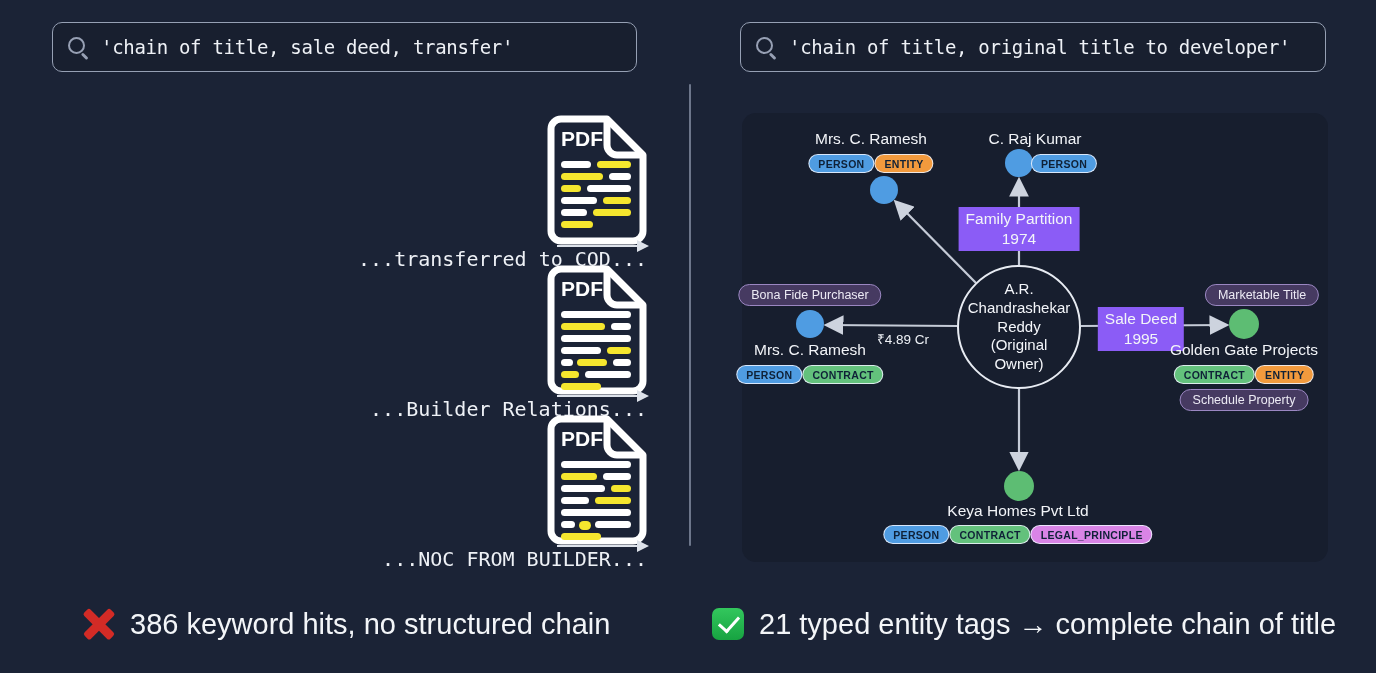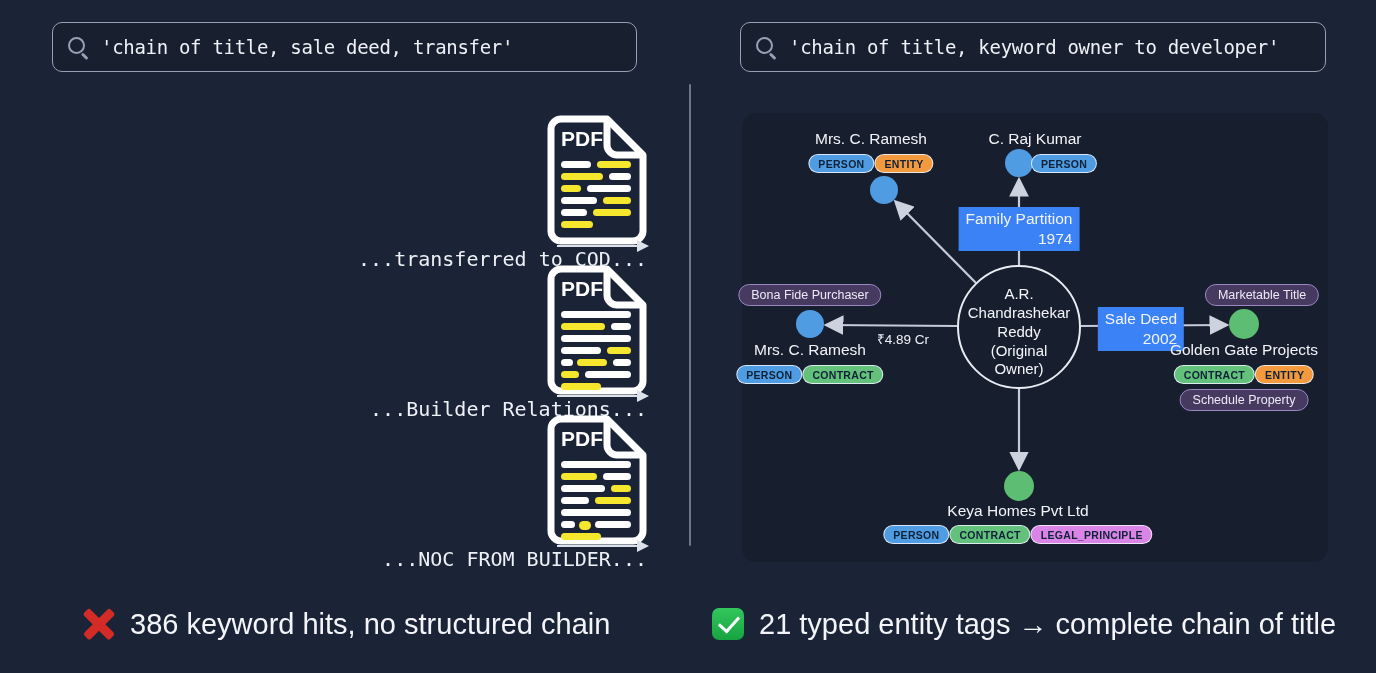--- a/index.html
+++ b/index.html
@@ -32,26 +32,26 @@
   .panel{position:absolute;left:742px;top:113px;width:586px;height:449px;
     background:#171e2e;border-radius:14px;}
   .edges{position:absolute;left:0;top:0;}
   .edges line{stroke:#c5cbd7;stroke-width:2.2;}
   .dot{position:absolute;border-radius:50%;}
   .dot-28{width:28px;height:28px;}
   .dot-30{width:30px;height:30px;}
   .centercircle{
     position:absolute;left:215px;top:152px;width:124px;height:124px;box-sizing:border-box;
     border:2.5px solid #e7ebf2;border-radius:50%;background:#171e2e;
-    display:flex;align-items:flex-end;justify-content:center;text-align:center;
+    display:flex;align-items:center;justify-content:center;text-align:center;
     font-size:15px;line-height:1.25;padding:8px;color:#f4f6fa;
   }
   .glabel{position:absolute;transform:translateX(-50%);font-size:15.5px;color:#f2f4f8;white-space:nowrap;text-align:center;}
-  .elabel{position:absolute;transform:translateX(-50%);font-size:15.5px;color:#f2f4f8;text-align:right;
-    white-space:pre-line;background:#3b82f6;padding:2px 7px;line-height:1.3;}
+  .elabel{position:absolute;transform:translateX(-50%);font-size:15.5px;color:#f2f4f8;text-align:center;
+    white-space:pre-line;background:#8b5cf6;padding:2px 7px;line-height:1.3;}
   .price{position:absolute;transform:translateX(-50%);font-size:13.5px;color:#eef1f6;white-space:nowrap;}
   .tagrow{position:absolute;transform:translateX(-50%);display:flex;gap:0;align-items:center;}
   .tag{font-size:10.5px;font-weight:bold;letter-spacing:.3px;color:#0f2137;
     padding:2.5px 9px;border-radius:10px;border:1px solid rgba(240,245,255,.85);white-space:nowrap;}
   .tag-person{background:#4f9ce2;}
   .tag-entity{background:#f29a3d;}
   .tag-contract{background:#63c17c;}
   .tag-legal{background:#d984e6;}
   .ppill{position:absolute;transform:translateX(-50%);font-size:12.5px;color:#eceaf4;white-space:nowrap;
     background:#463a61;border:1.5px solid #9b87c2;border-radius:13px;padding:3px 12px;}
@@ -73,21 +73,21 @@
 
 <div class="stage">
 
   <div class="searchbox" style="left:52px;top:22px;width:585px">
     <span class="mag"></span>
     <span class="query">'chain of title, sale deed, transfer'</span>
   </div>
 
   <div class="searchbox" style="left:740px;top:22px;width:586px">
     <span class="mag"></span>
-    <span class="query">'chain of title, keyword owner to developer'</span>
+    <span class="query">'chain of title, original title to developer'</span>
   </div>
 
   <div class="docrow" style="top:115px">
     <svg class="pdfsvg" width="100" height="130" viewBox="0 0 100 130">
       <path d="M14 4 H60 L96 40 V116 a10 10 0 0 1 -10 10 H14 a10 10 0 0 1 -10 -10 V14 a10 10 0 0 1 10 -10 Z" fill="none" stroke="#ffffff" stroke-width="7" stroke-linejoin="round"></path>
       <path d="M60 4 V30 a10 10 0 0 0 10 10 H96" fill="none" stroke="#ffffff" stroke-width="7" stroke-linejoin="round"></path>
       <text x="14" y="31" font-family="Liberation Sans, sans-serif" font-size="21" font-weight="bold" fill="#ffffff">PDF</text>
       <rect x="14" y="46" width="30" height="7" rx="3.5" fill="#ffffff"></rect>
         <rect x="50" y="46" width="34" height="7" rx="3.5" fill="#f5e62e"></rect>
       <rect x="14" y="58" width="42" height="7" rx="3.5" fill="#f5e62e"></rect>
@@ -190,21 +190,21 @@
     <div class="ppill" style="left:68px;top:171px">Bona Fide Purchaser</div>
     <div class="price" style="left:161px;top:217px">₹4.89 Cr</div>
     <div class="glabel" style="left:68px;top:228px">Mrs. C. Ramesh</div>
     <div class="tagrow" style="left:68px;top:252px">
       <span class="tag tag-person">PERSON</span>
       <span class="tag tag-contract">CONTRACT</span>
     </div>
 
     <div class="ppill" style="left:520px;top:171px">Marketable Title</div>
     <div class="elabel" style="left:399px;top:194px">Sale Deed
-2002</div>
+1995</div>
     <div class="glabel" style="left:502px;top:228px">Golden Gate Projects</div>
     <div class="tagrow" style="left:502px;top:252px">
       <span class="tag tag-contract">CONTRACT</span>
       <span class="tag tag-entity">ENTITY</span>
     </div>
     <div class="ppill" style="left:502px;top:276px">Schedule Property</div>
 
     <div class="glabel" style="left:276px;top:389px">Keya Homes Pvt Ltd</div>
     <div class="tagrow" style="left:276px;top:412px">
       <span class="tag tag-person">PERSON</span>

